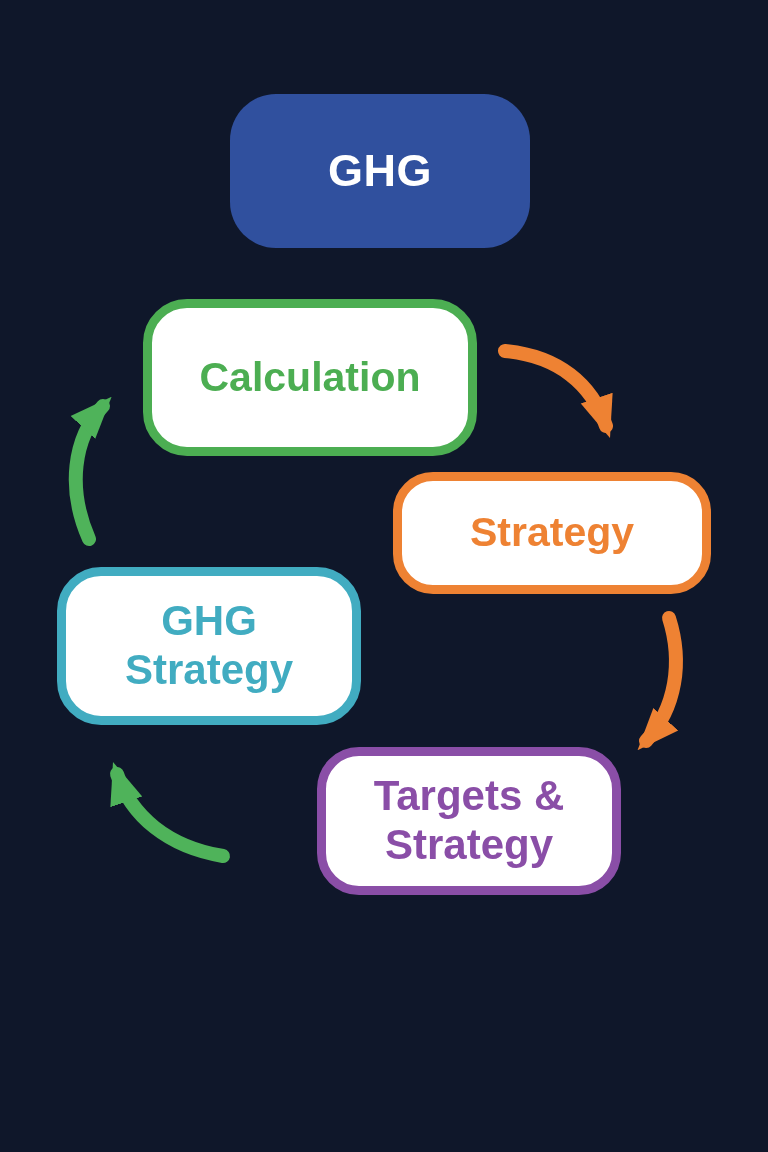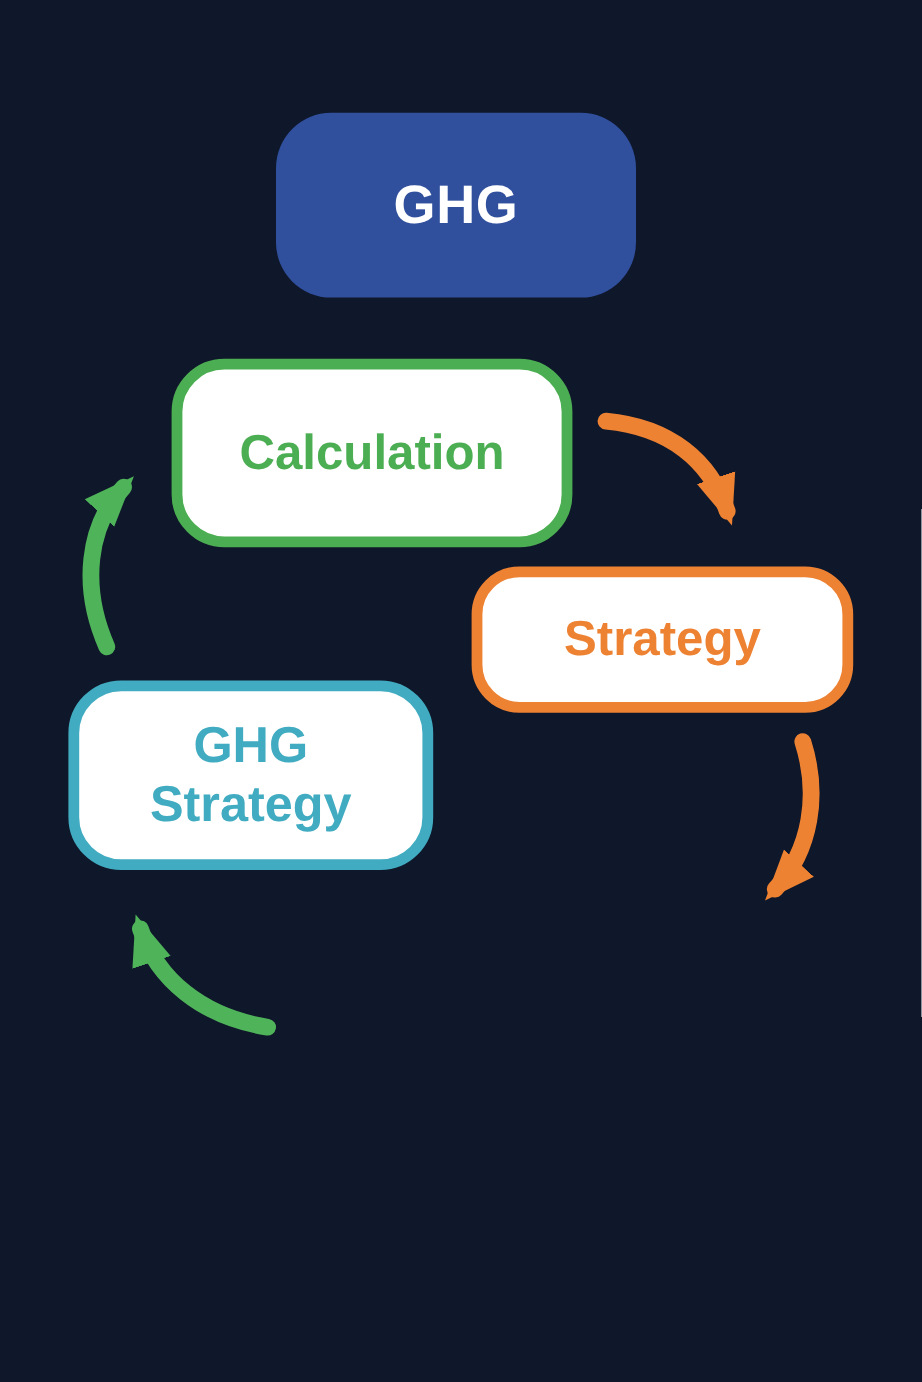--- a/index.html
+++ b/index.html
@@ -121,14 +121,18 @@
 
   <div class="node node-reporting" style="--c: #EE8233;">
     <span>Strategy</span>
   </div>
 
   <div class="node node-reduction" style="--c: #41ACC1;">
     <span>GHG</span>
     <span>Strategy</span>
   </div>
 
+  <div class="node node-targets" style="--c: #8A4EA7;">
+    <span>Targets &amp;</span>
+    <span>Strategy</span>
+  </div>
 
 </div>
 
 </body></html>

